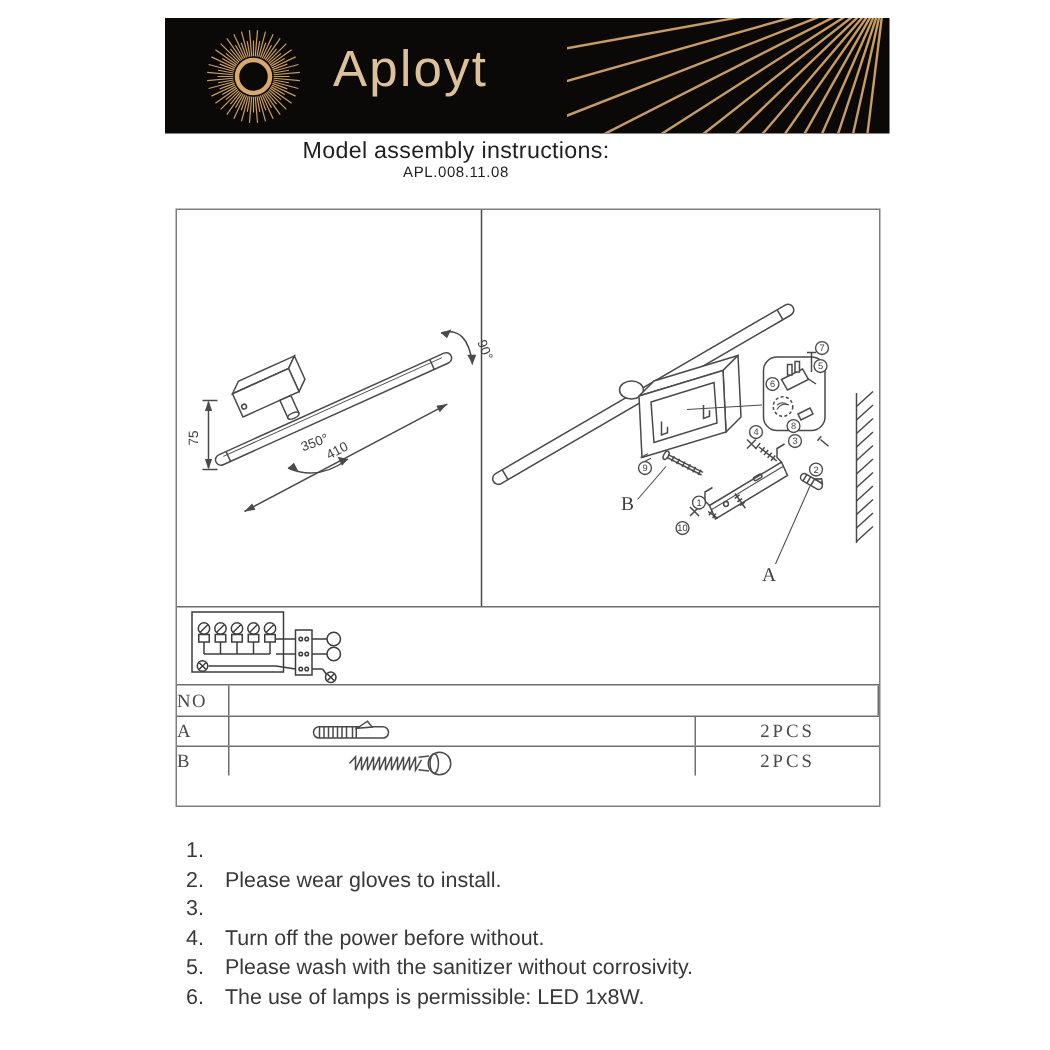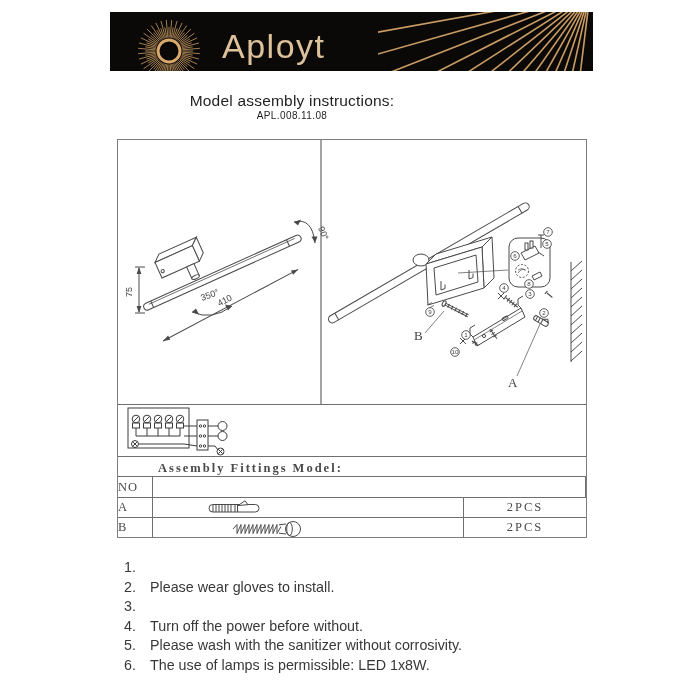--- a/index.html
+++ b/index.html
@@ -1,26 +1,26 @@
 <!DOCTYPE html>
 <html><head>
 <meta charset="utf-8">
 <style>
   html,body{margin:0;padding:0;background:#ffffff;}
   body{width:700px;height:700px;position:relative;font-family:"Liberation Sans",sans-serif;overflow:hidden;}
 
   
-  .banner{position:absolute;left:110px;top:12px;width:483px;height:59px;background:#0b0907;overflow:hidden;text-align:center;}
+  .banner{position:absolute;left:110px;top:12px;width:483px;height:77px;background:#0b0907;overflow:hidden;text-align:center;}
   .banner .logo{position:absolute;left:16px;top:2px;}
   .banner .brand{position:absolute;left:112px;top:17px;font-size:34px;font-weight:400;
                  color:#dcc19b;letter-spacing:1.5px;line-height:1;}
   .banner .fan{position:absolute;right:0;top:0;}
 
   
-  .hdr{position:absolute;left:4px;width:576px;text-align:center;color:#1f1f1f;}
+  .hdr{position:absolute;left:16px;width:576px;text-align:center;color:#1f1f1f;}
   .hdr.title{top:92px;font-size:15.5px;font-weight:500;letter-spacing:.2px;}
   .hdr.model{top:110px;font-size:10px;font-weight:500;letter-spacing:.4px;}
 
   
   .mainbox{position:absolute;left:117px;top:139px;width:468px;height:397px;border:1px solid #7e7e7e;}
   .row{border-bottom:1px solid #6f6f6f;box-sizing:content-box;}
   .row.drawings{height:264px;}
   .row.wiring{height:51px;position:relative;}
   .row.fittitle{height:19px;line-height:19px;}
   .row.thead,.row.trow{height:20px;line-height:20px;display:flex;}
@@ -412,23 +412,20 @@
       <line x1="90" y1="31" x2="100" y2="31"></line>
         <circle cx="104.5" cy="31" r="4.5"></circle>
       <line x1="90" y1="41" x2="97" y2="41"></line>
         <line x1="97" y1="41" x2="100" y2="45"></line>
       <circle cx="102.5" cy="46.5" r="3.5"></circle>
       <line x1="100.3" y1="44.3" x2="104.7" y2="48.7"></line>
       <line x1="104.7" y1="44.3" x2="100.3" y2="48.7"></line>
     </svg>
   </div>
 
-  <div class="row fittitle serif">
-    <span>Assembly Fittings Model:</span>
-  </div>
 
   <div class="row thead serif">
     <div class="c-no">NO</div>
     <div class="c-item"></div>
   </div>
 
   <div class="row trow serif">
     <div class="c-no">A</div>
     <div class="c-item">
       <svg class="draw fit-icon anchor" width="56" height="16" viewBox="0 0 56 16">

